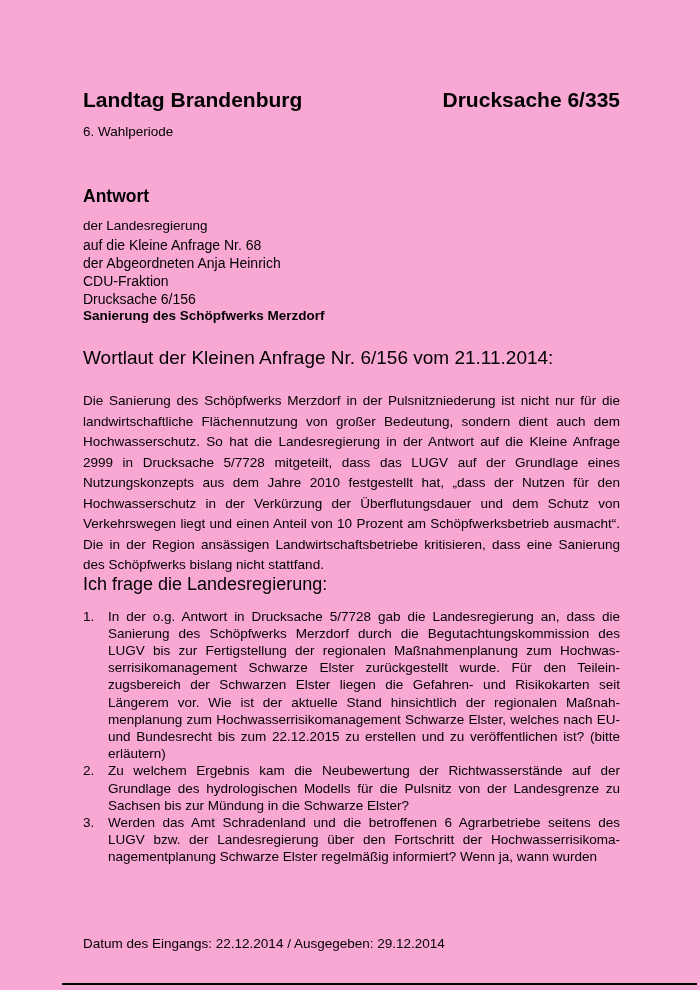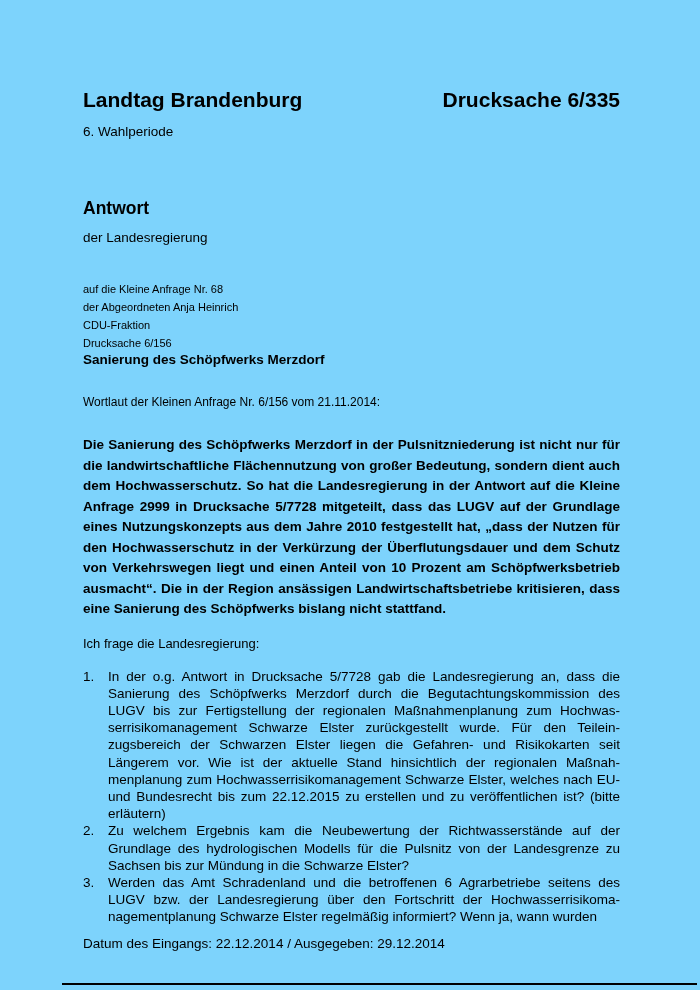--- a/index.html
+++ b/index.html
@@ -4,21 +4,21 @@
 <style>
   html, body {
     margin: 0;
     padding: 0;
     background: #ffffff;
   }
   .page {
     position: relative;
     width: 700px;
     height: 990px;
-    background: #7dd3fc;
+    background: #f9a8d4;
     color: #000000;
     font-family: "Liberation Sans", "DejaVu Sans", sans-serif;
     box-sizing: border-box;
     padding: 88px 80px 0 83px;
     overflow: hidden;
   }
   .masthead {
     display: flex;
     justify-content: space-between;
     align-items: baseline;
@@ -28,56 +28,54 @@
     font-weight: bold;
     line-height: 24px;
     white-space: nowrap;
   }
   .period {
     margin-top: 12px;
     font-size: 13.5px;
     line-height: 16px;
   }
   .answer-heading {
-    margin-top: 58px;
+    margin-top: 46px;
     font-size: 17.5px;
     font-weight: bold;
     line-height: 20px;
   }
   .answer-sub {
     margin-top: 12px;
     font-size: 13.5px;
     line-height: 16px;
   }
   .addr {
-    margin-top: 34px;
-    font-size: 11px;
+    margin-top: 2px;
+    font-size: 14px;
     line-height: 18px;
   }
   .subject {
     font-size: 13.5px;
     font-weight: bold;
     line-height: 16px;
   }
   .intro {
     margin-top: 26px;
-    font-size: 12px;
+    font-size: 19px;
     line-height: 16px;
   }
   .para {
     margin-top: 25px;
     font-size: 13.5px;
     line-height: 20.5px;
     text-align: justify;
     hyphens: manual;
-    font-weight: bold;
   }
   .ask {
-    margin-top: 16px;
-    font-size: 13px;
+    font-size: 18px;
     line-height: 16px;
   }
   ol.questions {
     margin: 16px 0 0 0;
     padding: 0;
     list-style: none;
     font-size: 13.5px;
     line-height: 17.2px;
     text-align: justify;
     hyphens: manual;

